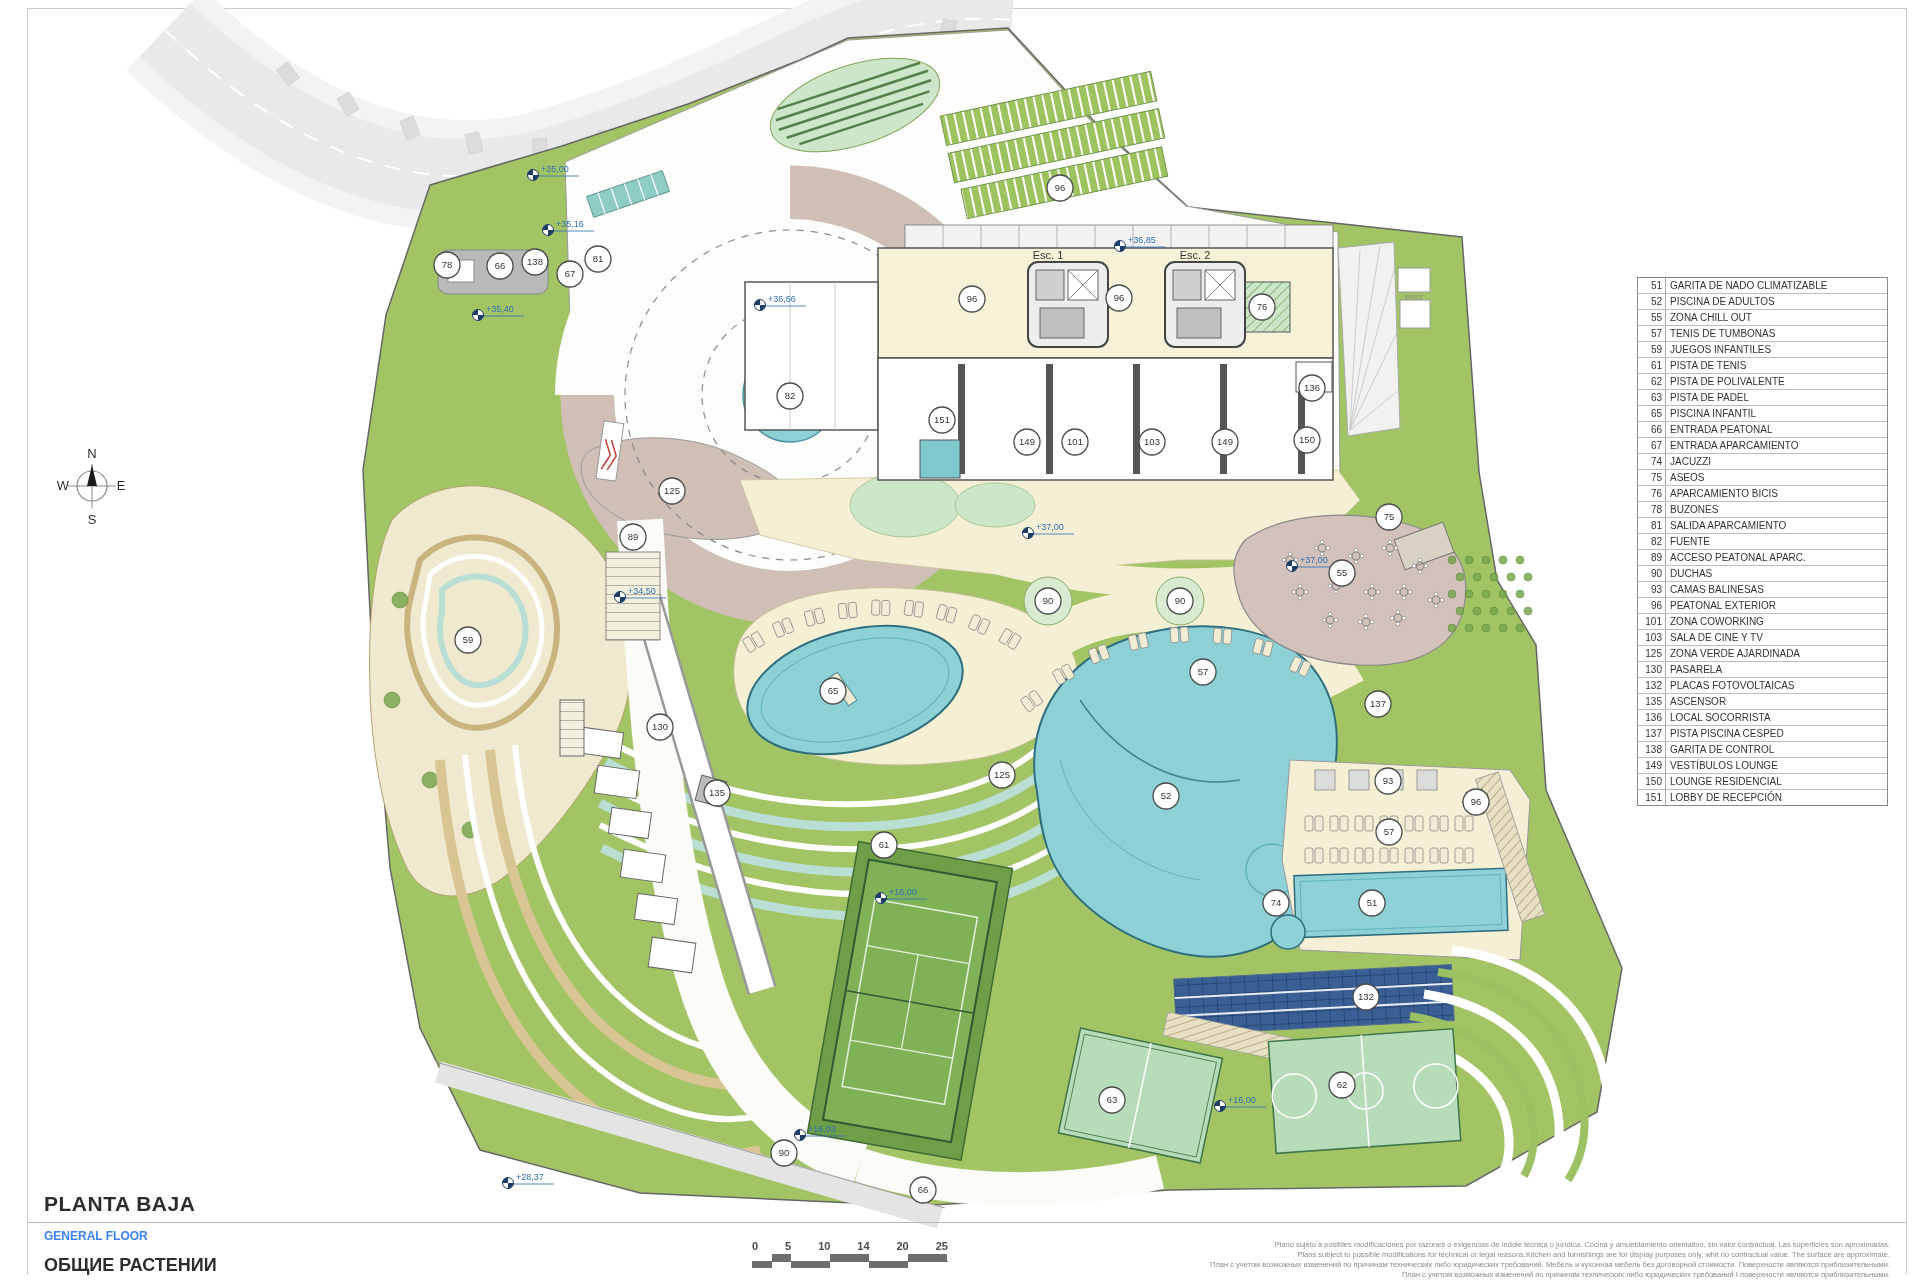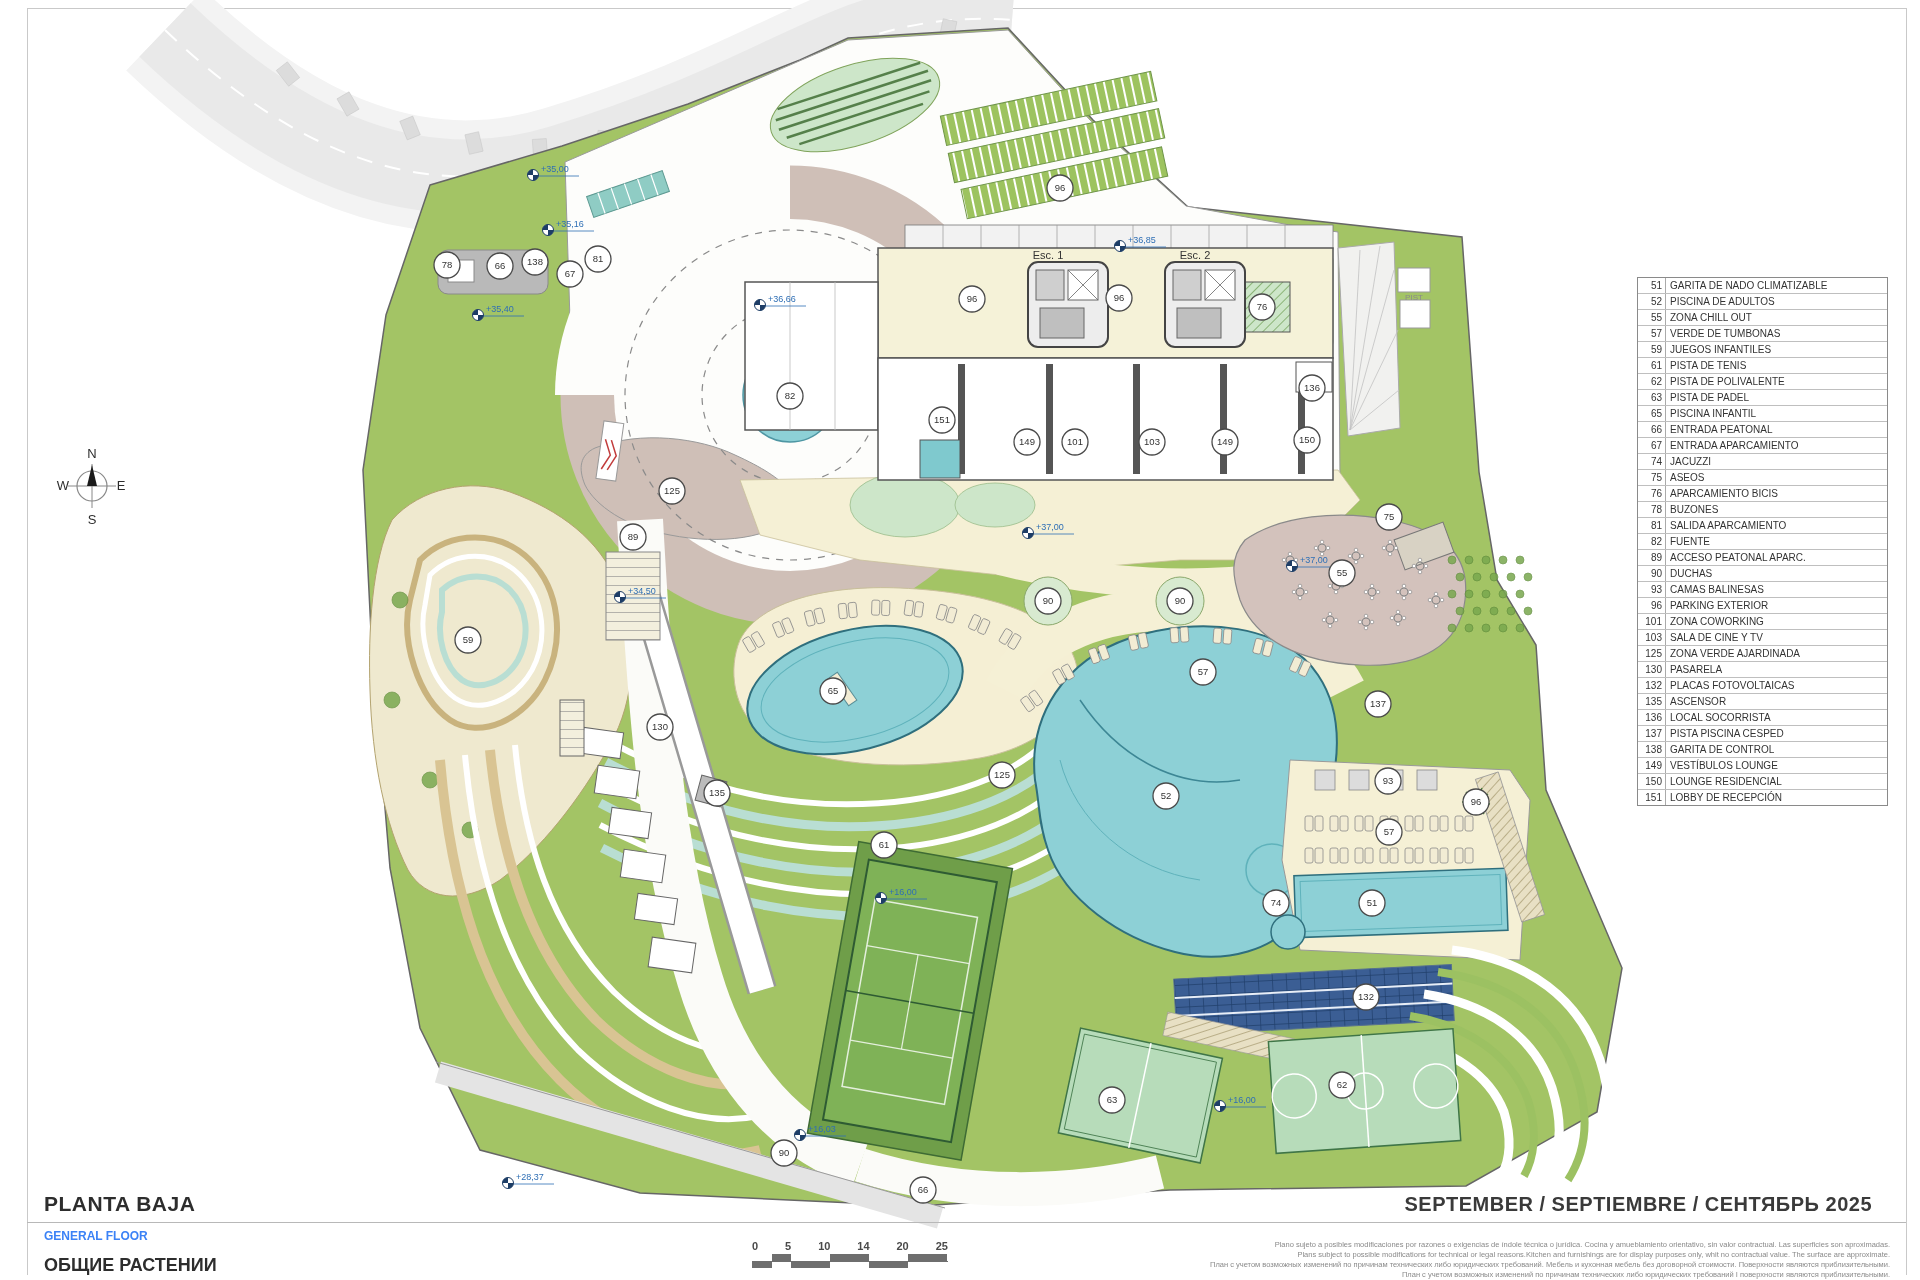--- a/index.html
+++ b/index.html
@@ -875,21 +875,21 @@
         <div class="lg-row">
           <span class="lg-num">52</span>
           <span class="lg-label">PISCINA DE ADULTOS</span>
         </div>
         <div class="lg-row">
           <span class="lg-num">55</span>
           <span class="lg-label">ZONA CHILL OUT</span>
         </div>
         <div class="lg-row">
           <span class="lg-num">57</span>
-          <span class="lg-label">VERDE DE TUMBONAS</span>
+          <span class="lg-label">TENIS DE TUMBONAS</span>
         </div>
         <div class="lg-row">
           <span class="lg-num">59</span>
           <span class="lg-label">JUEGOS INFANTILES</span>
         </div>
         <div class="lg-row">
           <span class="lg-num">61</span>
           <span class="lg-label">PISTA DE TENIS</span>
         </div>
         <div class="lg-row">
@@ -943,21 +943,21 @@
         <div class="lg-row">
           <span class="lg-num">90</span>
           <span class="lg-label">DUCHAS</span>
         </div>
         <div class="lg-row">
           <span class="lg-num">93</span>
           <span class="lg-label">CAMAS BALINESAS</span>
         </div>
         <div class="lg-row">
           <span class="lg-num">96</span>
-          <span class="lg-label">PARKING EXTERIOR</span>
+          <span class="lg-label">PEATONAL EXTERIOR</span>
         </div>
         <div class="lg-row">
           <span class="lg-num">101</span>
           <span class="lg-label">ZONA COWORKING</span>
         </div>
         <div class="lg-row">
           <span class="lg-num">103</span>
           <span class="lg-label">SALA DE CINE Y TV</span>
         </div>
         <div class="lg-row">
@@ -1004,21 +1004,20 @@
   </div>
 
   <div class="title-block">
     <div class="t1">PLANTA BAJA</div>
   </div>
   <div class="t2">GENERAL FLOOR</div>
   <div class="t3">ОБЩИЕ РАСТЕНИИ</div>
 
   <div class="rule"></div>
 
-  <div class="date-block">SEPTEMBER / SEPTIEMBRE / СЕНТЯБРЬ 2025</div>
 
   <div class="scalebar">
     <div class="sb-labels">
         <span>0</span>
         <span>5</span>
         <span>10</span>
         <span>14</span>
         <span>20</span>
         <span>25</span>
       </div>

